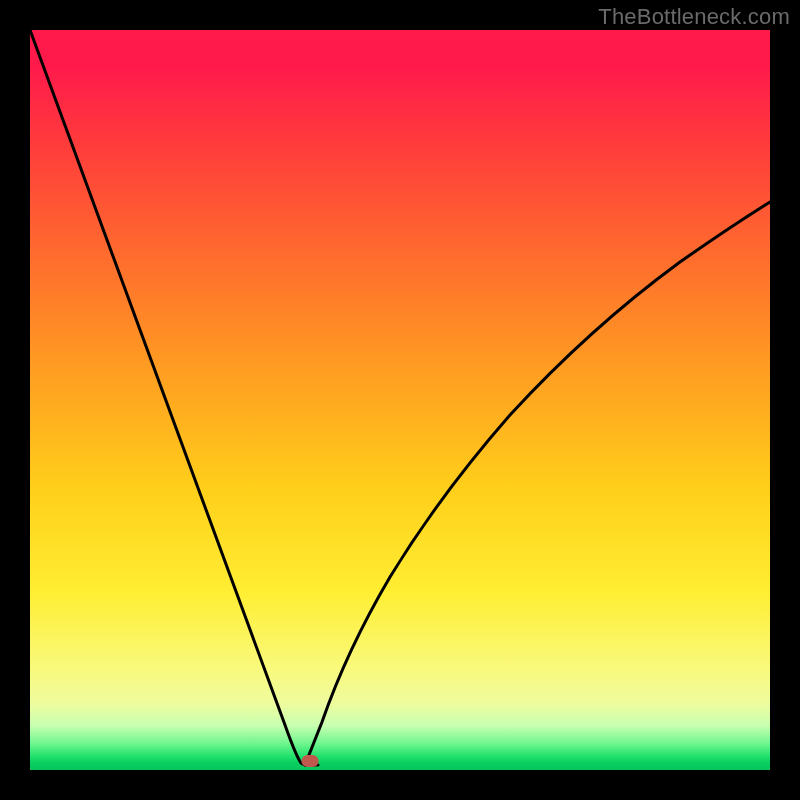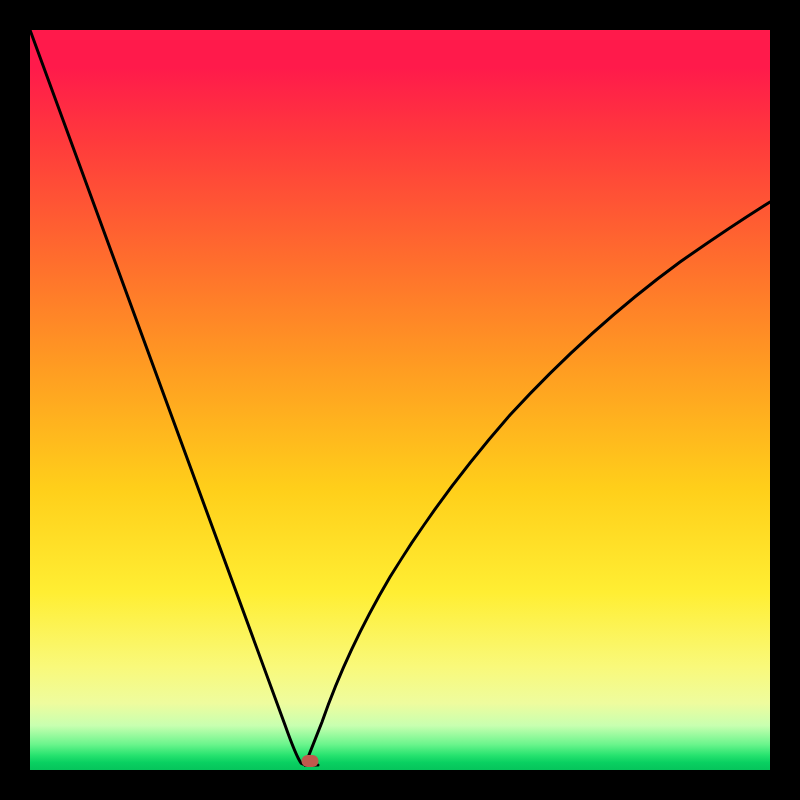--- a/index.html
+++ b/index.html
@@ -69,20 +69,21 @@
     background: #c0594d;
     border-radius: 6px;
     transform: translate(-50%, -50%);
     z-index: 5;
   }
 </style>
 </head>
 <body>
 
 <div class="frame">
+  <div class="watermark">TheBottleneck.com</div>
 
   <div class="plot-area">
     <div class="gradient"></div>
 
     <svg class="curve" viewBox="0 0 740 740" preserveAspectRatio="none">
 
       <path d="M 0 0
                L 255 695
                Q 266 726 271 733
                L 275 735

